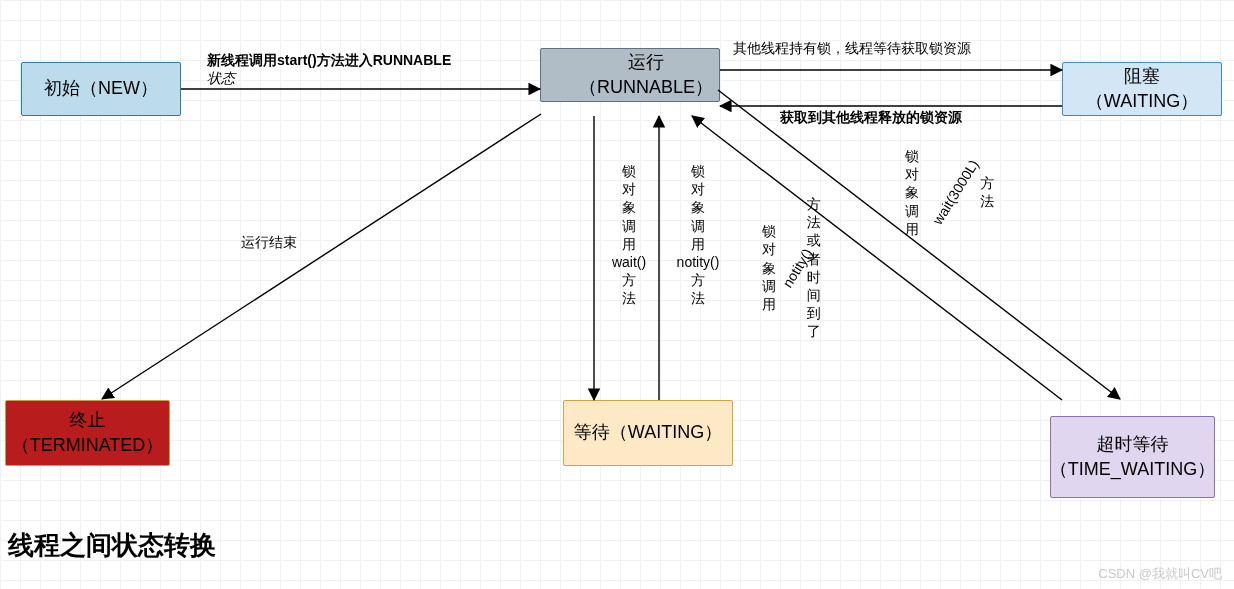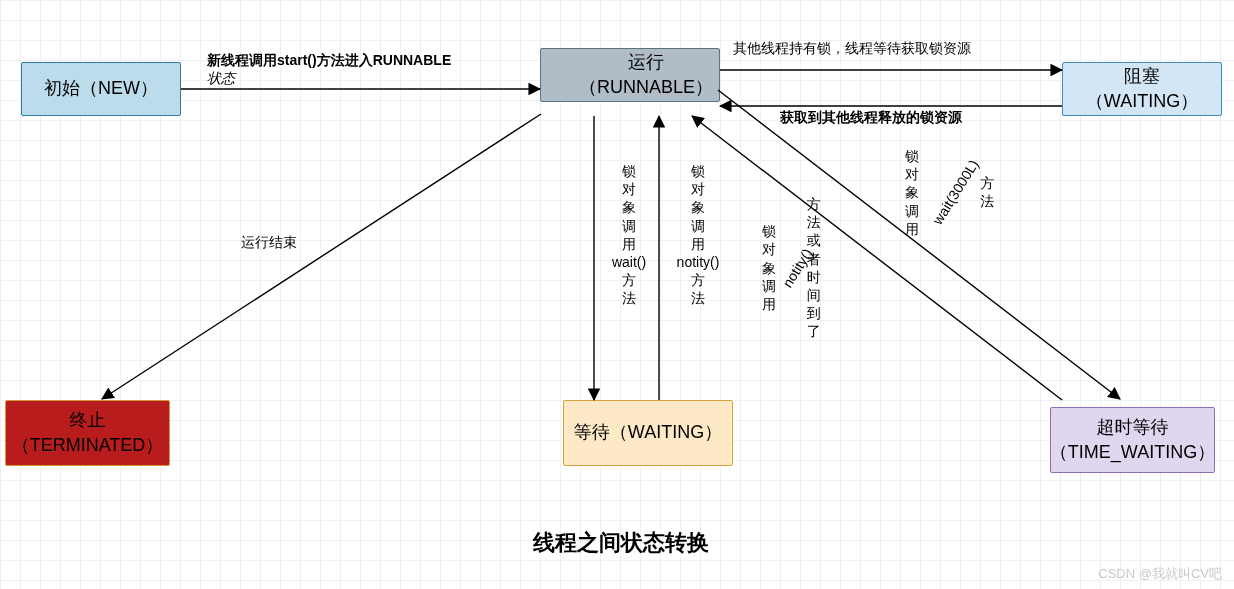--- a/index.html
+++ b/index.html
@@ -24,26 +24,25 @@
       text-align: center;
       font-size: 18px;
       padding: 4px 8px;
       line-height: 1.4;
     }
     .new-box    { left: 21px;   top: 62px;  width: 160px; height: 54px; background: #bcdceb; border-color: #2d7ba5; }
     .run-box    { left: 540px;  top: 48px;  width: 180px; height: 54px; background: #b0bcc6; border-color: #5d717e; padding-left: 40px; }
     .blocked-box{ left: 1062px; top: 62px;  width: 160px; height: 54px; background: #d2e6f6; border-color: #3d8bbf; }
     .term-box   { left: 5px;    top: 400px; width: 165px; height: 66px; background: #b91c1c; border-color: #d39838; }
     .wait-box   { left: 548px;  top: 400px; width: 170px; height: 66px; background: #fee9c7; border-color: #d9a23e; margin-left: 15px; }
-    .time-box   { left: 1050px; top: 407px; width: 165px; height: 66px; background: #e0d6ef; border-color: #8b6fb0; }
+    .time-box   { left: 1050px; top: 416px; width: 165px; height: 82px; background: #e0d6ef; border-color: #8b6fb0; }
     .title {
       position: absolute;
       left: 8px; right: 0; top: 528px;
-      text-align: center;
-      font-size: 22px;
+      font-size: 26px;
       font-weight: bold;
     }
     .watermark {
       position: absolute;
       right: 12px; bottom: 6px;
       font-size: 13px;
       color: #c9c9c9;
       margin-top: 12px;
     }
     .label { position: absolute; font-size: 14px; color: #000; }

